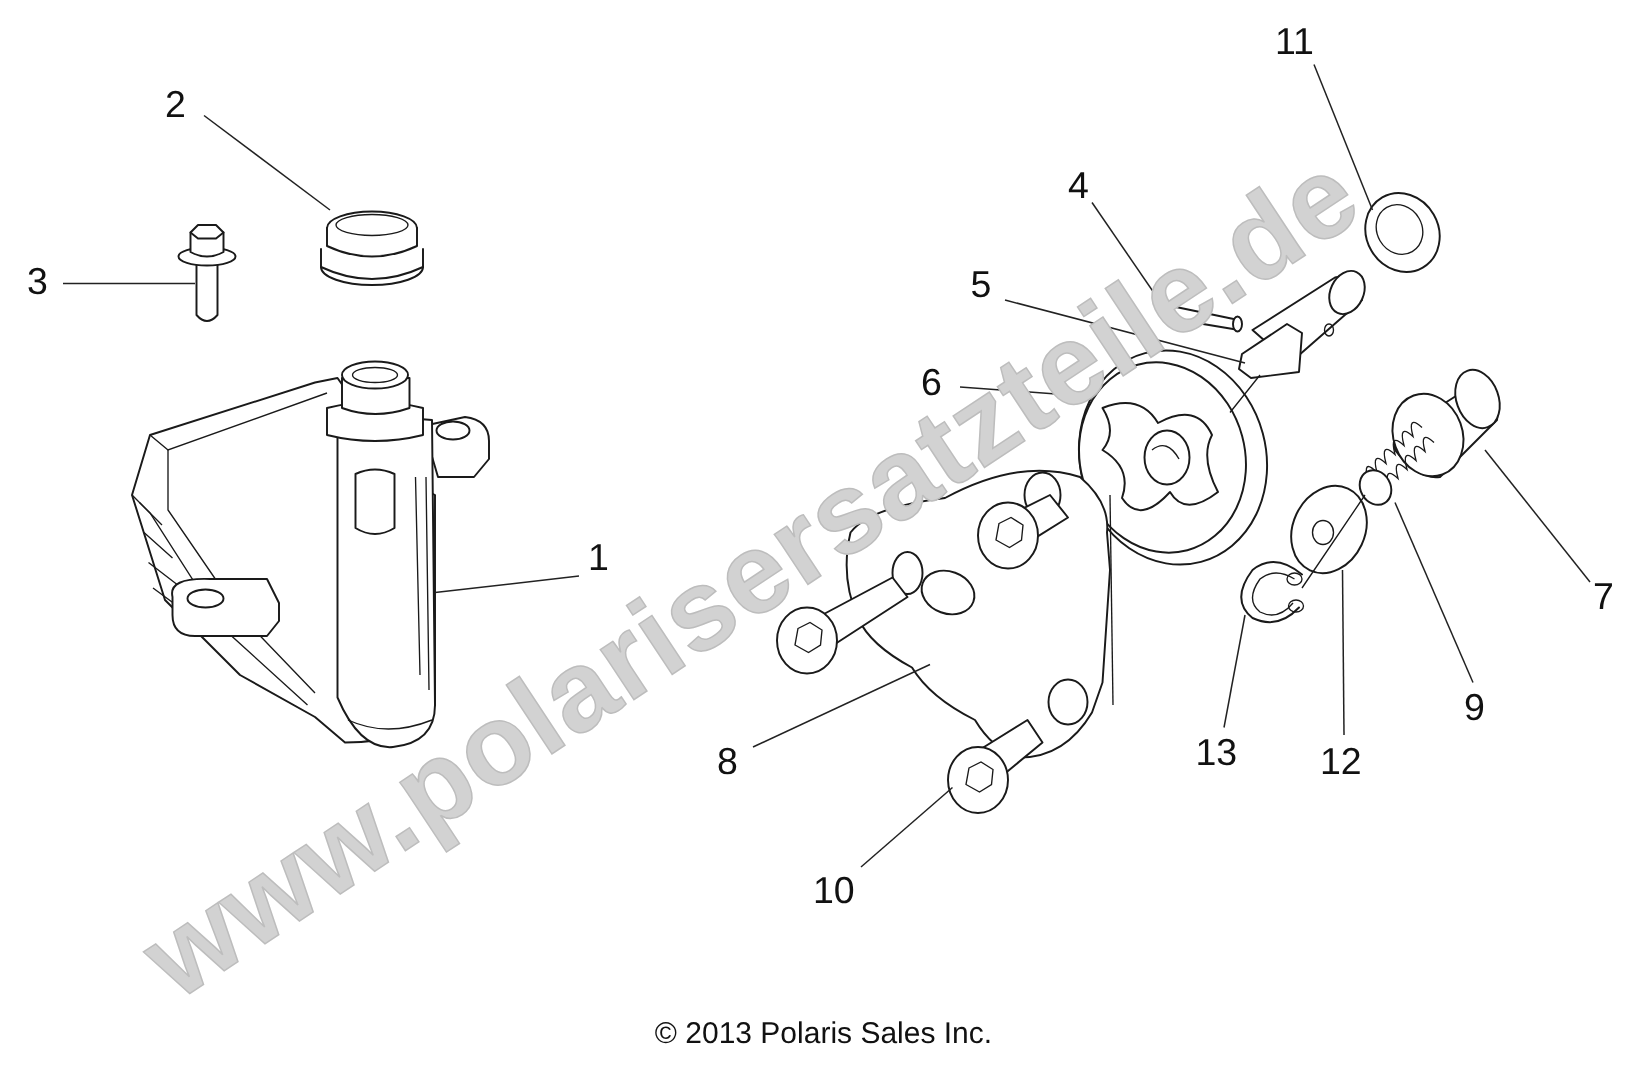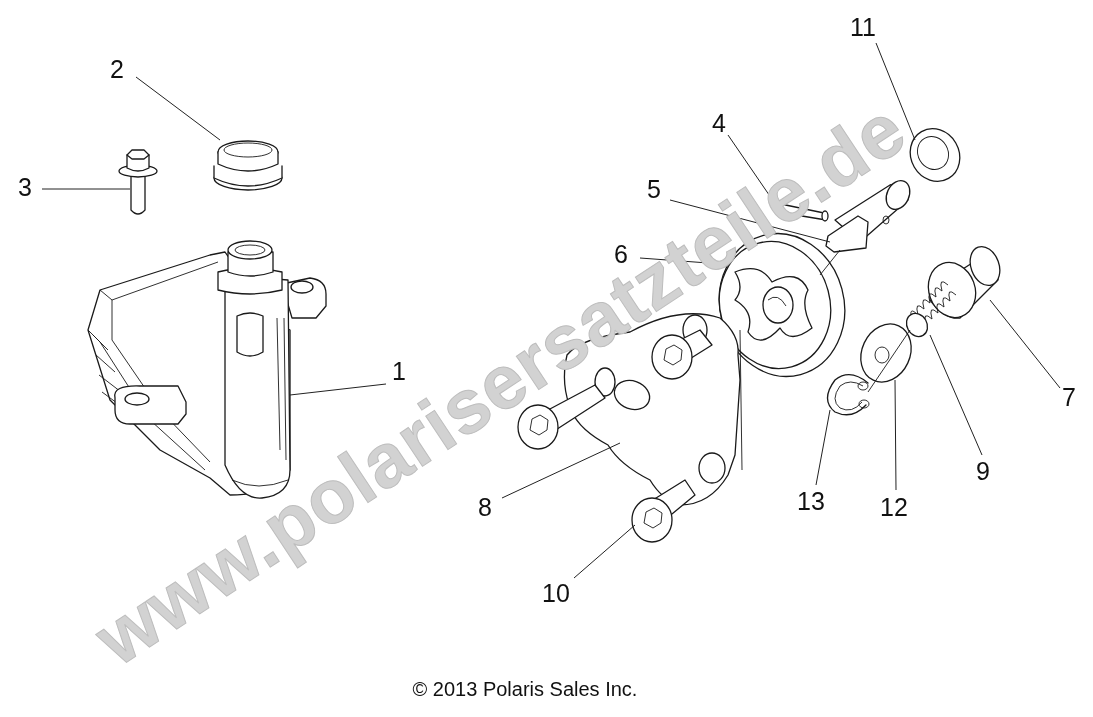--- a/index.html
+++ b/index.html
@@ -6,21 +6,21 @@
   body { width:1093px; height:717px; position:relative; overflow:hidden;
          font-family:"Liberation Sans", sans-serif; }
   #diagram { position:absolute; left:0; top:0; width:1093px; height:717px; }
   .part { fill:#ffffff; stroke:#1a1a1a; stroke-width:1.3; stroke-linejoin:round; stroke-linecap:round; }
   .thin { fill:none; stroke:#1a1a1a; stroke-width:0.9; }
   .leader { fill:none; stroke:#222222; stroke-width:1; }
   .callout { font-family:"Liberation Sans", sans-serif; font-size:25px; fill:#111111; }
   .watermark { font-family:"Liberation Sans", sans-serif; font-weight:bold; font-size:76px;
                fill:#d2d2d2; stroke:#bdbdbd; stroke-width:1; letter-spacing:1px; }
   .copyright { position:absolute; left:0; width:1050px; top:678px; text-align:center;
-               font-family:"Liberation Sans", sans-serif; font-size:20px; color:#111; }
+               font-family:"Liberation Sans", sans-serif; font-size:20px; color:#111;padding-left:24px; }
 </style>
 </head>
 <body>
 
 <svg id="diagram" viewBox="0 0 1093 717" xmlns="http://www.w3.org/2000/svg">
 
   <g>
     <path class="part" d="M100,290 L210,255 L225,252 L232,262 L232,300 L290,330 L290,470 Q275,495 230,495 L210,478 L160,450 L110,400 L88,330 Z"></path>
     <path class="thin" d="M100,290 L112,300 L218,262"></path>
     <path class="thin" d="M88,330 L100,342 L150,420 L205,470"></path>

